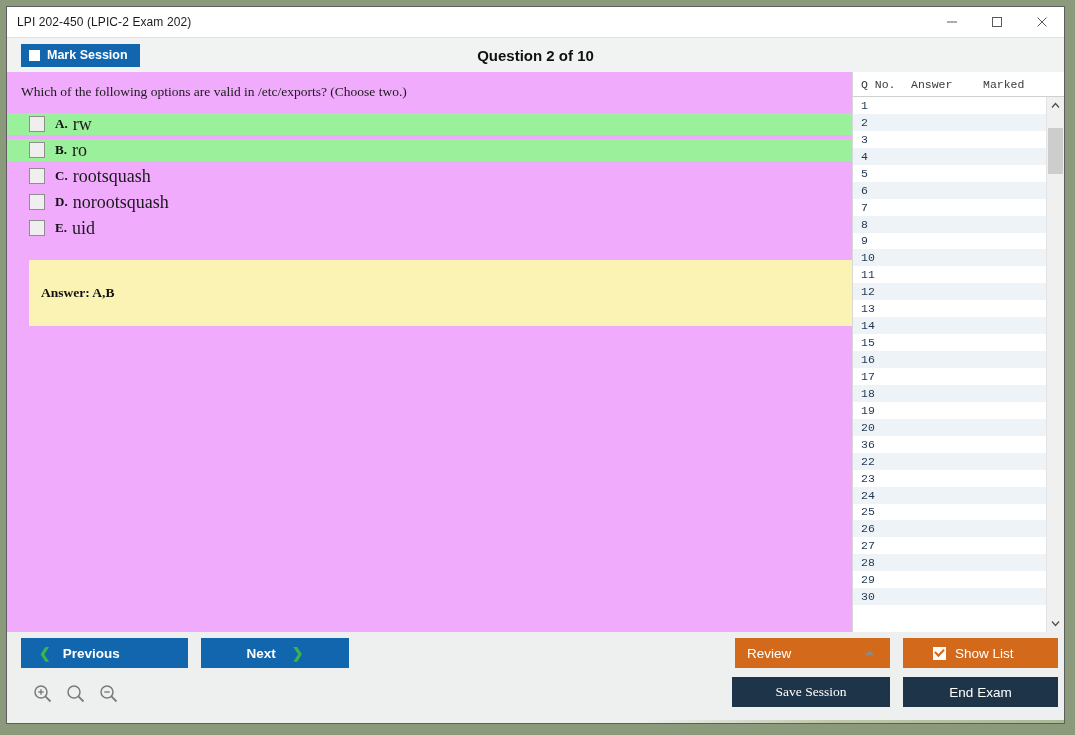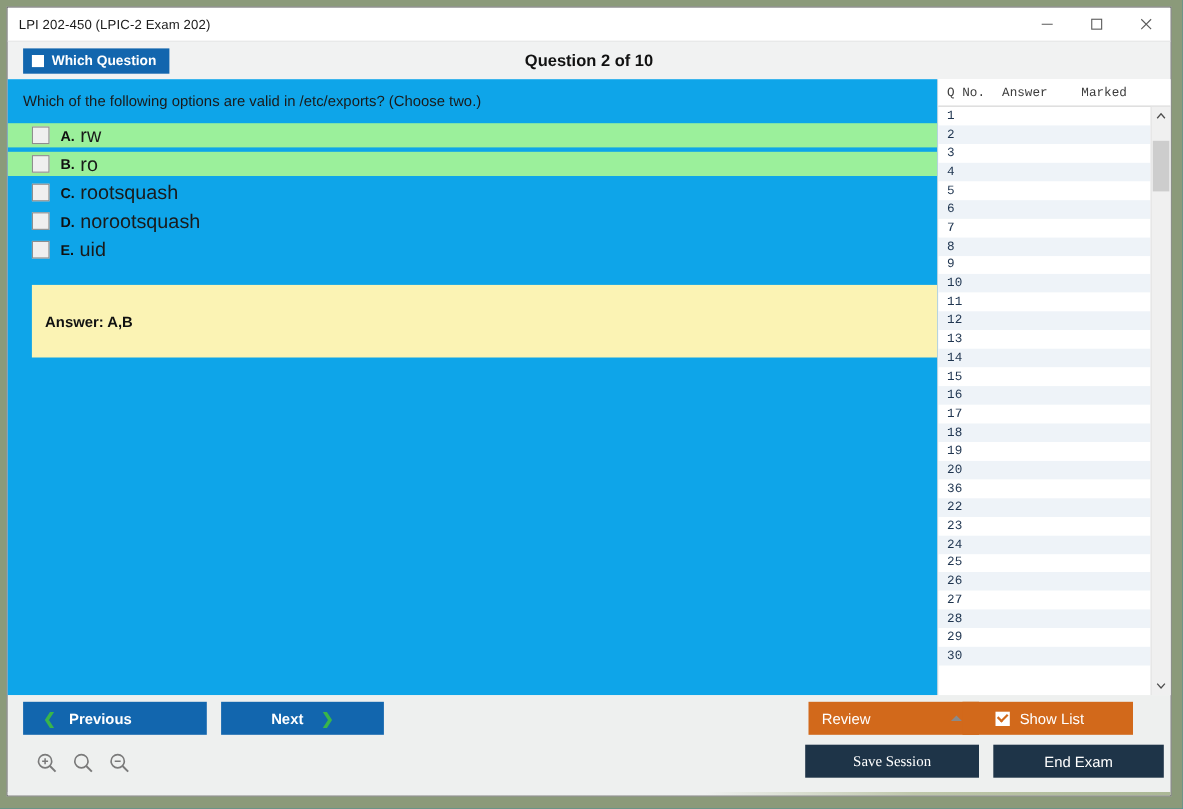--- a/index.html
+++ b/index.html
@@ -97,22 +97,23 @@
     flex: 1 1 auto;
     display: flex;
     background: #ffffff;
     min-height: 0;
     position: relative;
   }
   .content {
     position: relative;
     width: 845px;
     flex: 0 0 845px;
-    background: #0ea5e9;
+    background: #f0abfc;
     overflow: hidden;
+    font-family: Liberation Serif, serif;
   }
   .qtext {
     font-size: 13.5px;
     color: #1a1a1a;
     padding: 12px 0 0 14px;
   }
   .options {
     margin-top: 13px;
   }
   .option {
@@ -302,21 +303,21 @@
         <svg width="12" height="12" viewBox="0 0 12 12">
           <line x1="1.5" y1="1.5" x2="10.5" y2="10.5" stroke="#5a5a5a" stroke-width="1"></line>
           <line x1="10.5" y1="1.5" x2="1.5" y2="10.5" stroke="#5a5a5a" stroke-width="1"></line>
         </svg>
       </div>
     </div>
 
     <div class="qheader">
       <div class="mark-btn">
         <span class="mark-box"></span>
-        <span>Which Question</span>
+        <span>Mark Session</span>
       </div>
       <div class="qtitle">Question 2 of 10</div>
     </div>
 
     <div class="body">
 
       <div class="content">
         <div class="qtext">Which of the following options are valid in /etc/exports? (Choose two.)</div>
         <div class="options">
             <div class="option correct">
@@ -543,21 +544,21 @@
 
       <div class="btn btn-orange" style="left:728px; top:6px; width:155px; height:30px; justify-content:flex-start; padding-left:12px;">
         <span>Review</span>
         <span style="position:absolute; right:14px; display:flex;">
           <svg width="13" height="8" viewBox="0 0 13 8">
             <path d="M1.5 6.5 L6.5 1.5 L11.5 6.5 Z" fill="#8a8a8a"></path>
           </svg>
         </span>
       </div>
 
-      <div class="btn btn-orange" style="left:868px; top:6px; width:155px; height:30px; justify-content:flex-start; padding-left:30px;">
+      <div class="btn btn-orange" style="left:896px; top:6px; width:155px; height:30px; justify-content:flex-start; padding-left:30px;">
         <span class="cbox checked"></span>
         <span>Show List</span>
       </div>
 
       <div class="btn btn-dark" style="left:725px; top:45px; width:158px; height:30px;font-family:Liberation Serif, serif;">
         <span>Save Session</span>
       </div>
 
       <div class="btn btn-dark" style="left:896px; top:45px; width:155px; height:30px;">
         <span>End Exam</span>

